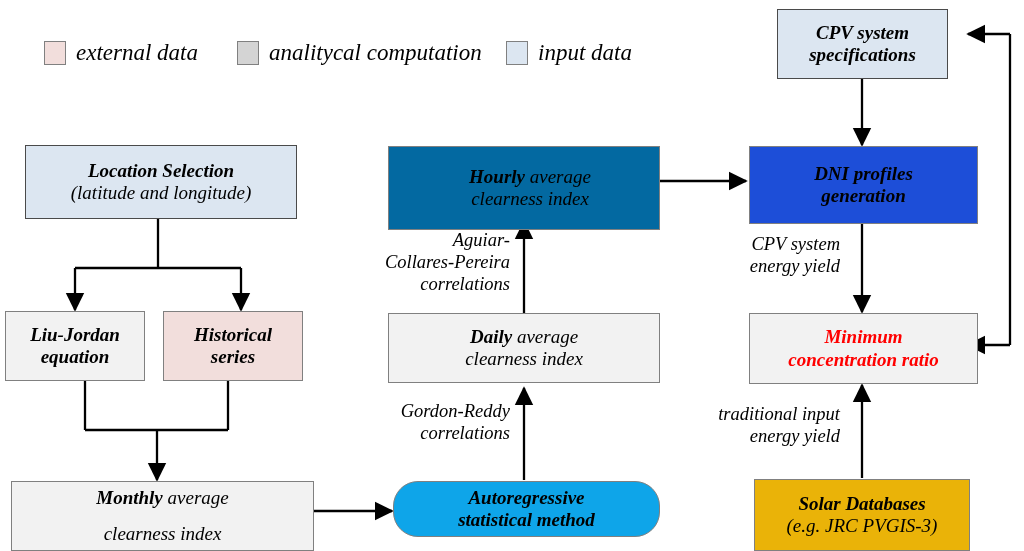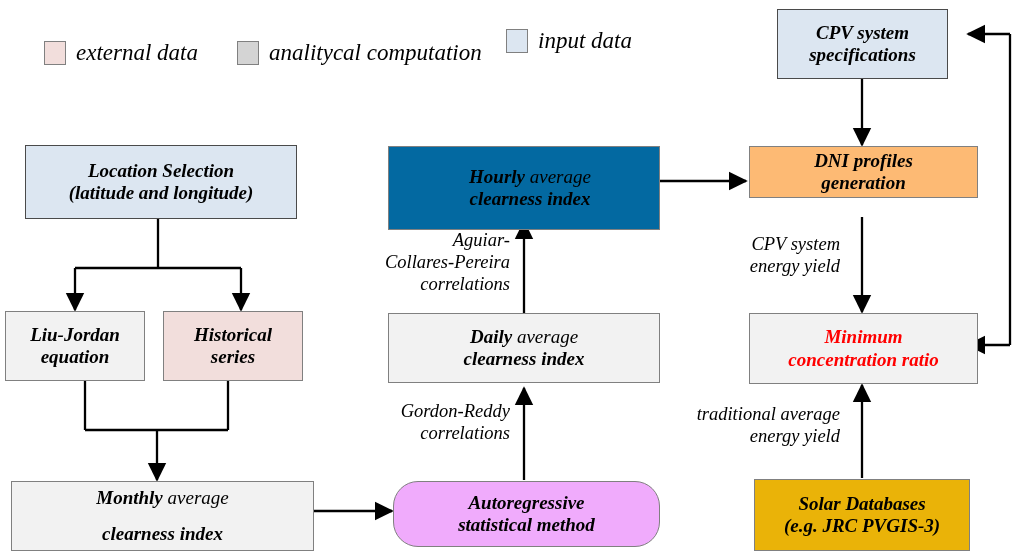--- a/index.html
+++ b/index.html
@@ -32,21 +32,21 @@
     justify-content: center;
     text-align: center;
     line-height: 1.18;
     font-style: italic;
     font-size: 19px;
     color: #000000;
   }
   .node.dark-border { border-color: #4a4a4a; }
   .node .ln { display: block; white-space: nowrap; }
   .node .b { font-weight: bold; }
-  .node .r { font-weight: bold; }
+  .node .r { font-weight: normal; }
   .node.red { color: #ff0000; font-weight: bold; }
 
   .legend-item {
     position: absolute;
     display: flex;
     align-items: center;
     gap: 10px;
   }
   .swatch {
     width: 22px;
@@ -115,41 +115,41 @@
   </svg>
 
   <div class="legend-item" style="left:44px; top:40px;">
     <span class="swatch" style="background:#f2dedc;"></span>
     <span class="legend-label">external data</span>
   </div>
   <div class="legend-item" style="left:237px; top:40px;">
     <span class="swatch" style="background:#d4d4d4;"></span>
     <span class="legend-label">analitycal computation</span>
   </div>
-  <div class="legend-item" style="left:506px; top:28px;">
+  <div class="legend-item" style="left:506px; top:40px;">
     <span class="swatch" style="background:#dce6f1;"></span>
     <span class="legend-label">input data</span>
   </div>
 
   <div class="node dark-border" style="left:777px; top:9px; width:171px; height:70px; background:#dce6f1;">
     <span class="ln b">CPV system</span>
     <span class="ln b">specifications</span>
   </div>
 
   <div class="node dark-border" style="left:25px; top:145px; width:272px; height:74px; background:#dce6f1;">
     <span class="ln b">Location Selection</span>
     <span class="ln r">(latitude and longitude)</span>
   </div>
 
   <div class="node" style="left:388px; top:146px; width:272px; height:84px; background:#0369a1;padding-left:12px;">
     <span class="ln"><b>Hourly</b><span> average</span></span>
     <span class="ln r">clearness index</span>
   </div>
 
-  <div class="node" style="left:749px; top:146px; width:229px; height:52px; background:#fdba74;">
+  <div class="node" style="left:749px; top:146px; width:229px; height:78px; background:#1d4ed8;">
     <span class="ln b">DNI profiles</span>
     <span class="ln b">generation</span>
   </div>
 
   <div class="node" style="left:5px; top:311px; width:140px; height:70px; background:#f2f2f2;">
     <span class="ln b">Liu-Jordan</span>
     <span class="ln b">equation</span>
   </div>
 
   <div class="node" style="left:163px; top:311px; width:140px; height:70px; background:#f2dedc;">
@@ -165,21 +165,21 @@
   <div class="node red" style="left:749px; top:313px; width:229px; height:71px; background:#f2f2f2;">
     <span class="ln">Minimum</span>
     <span class="ln">concentration ratio</span>
   </div>
 
   <div class="node" style="left:11px; top:481px; width:303px; height:70px; background:#f2f2f2;gap:14px;">
     <span class="ln"><b>Monthly</b><span> average</span></span>
     <span class="ln r">clearness index</span>
   </div>
 
-  <div class="node" style="left:393px; top:481px; width:267px; height:66px; background:#f0abfc;border-radius:25px;">
+  <div class="node" style="left:393px; top:481px; width:267px; height:56px; background:#0ea5e9;border-radius:25px;">
     <span class="ln b">Autoregressive</span>
     <span class="ln b">statistical method</span>
   </div>
 
   <div class="node" style="left:754px; top:479px; width:216px; height:72px; background:#eab308;">
     <span class="ln b">Solar Databases</span>
     <span class="ln r">(e.g. JRC PVGIS-3)</span>
   </div>
 
   <div class="edge-label la" style="left:378px; top:229px; width:132px;">
@@ -192,17 +192,17 @@
     <div>Gordon-Reddy</div>
     <div>correlations</div>
   </div>
 
   <div class="edge-label la" style="left:700px; top:233px; width:140px;">
     <div>CPV system</div>
     <div>energy yield</div>
   </div>
 
   <div class="edge-label la" style="left:686px; top:403px; width:154px;">
-    <div>traditional average</div>
+    <div>traditional input</div>
     <div>energy yield</div>
   </div>
 
 </div>
 
 </body></html>

